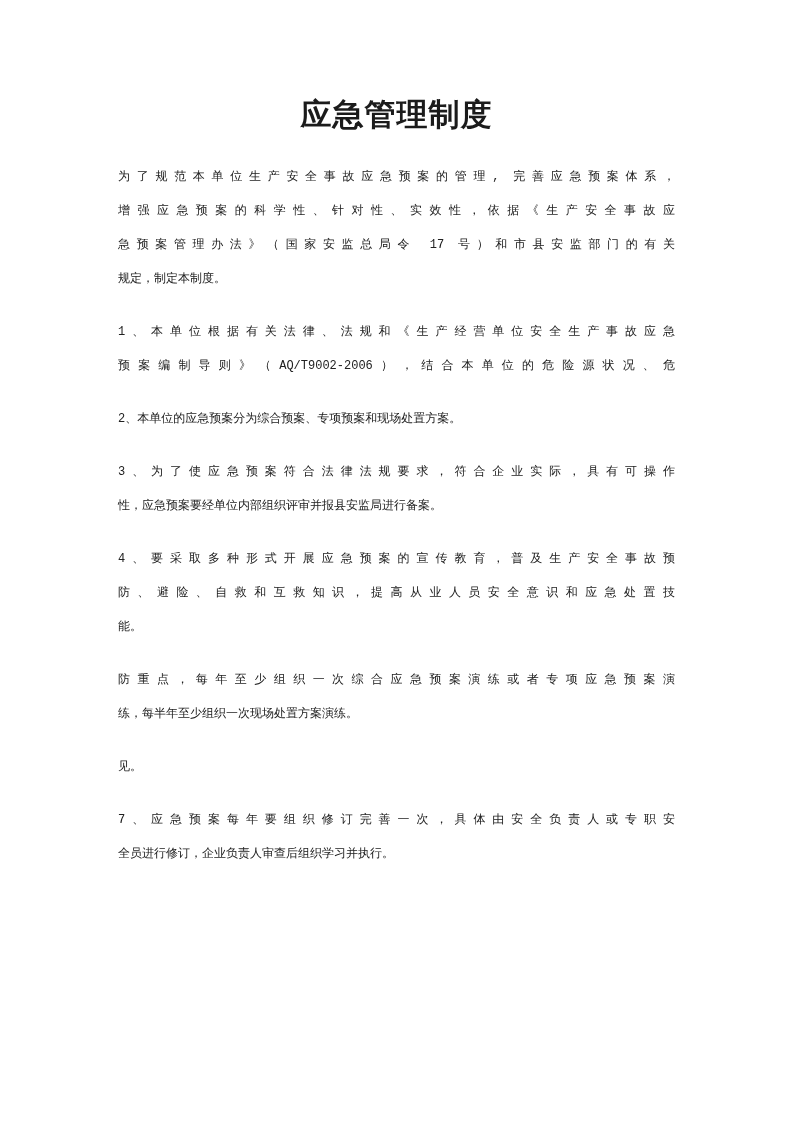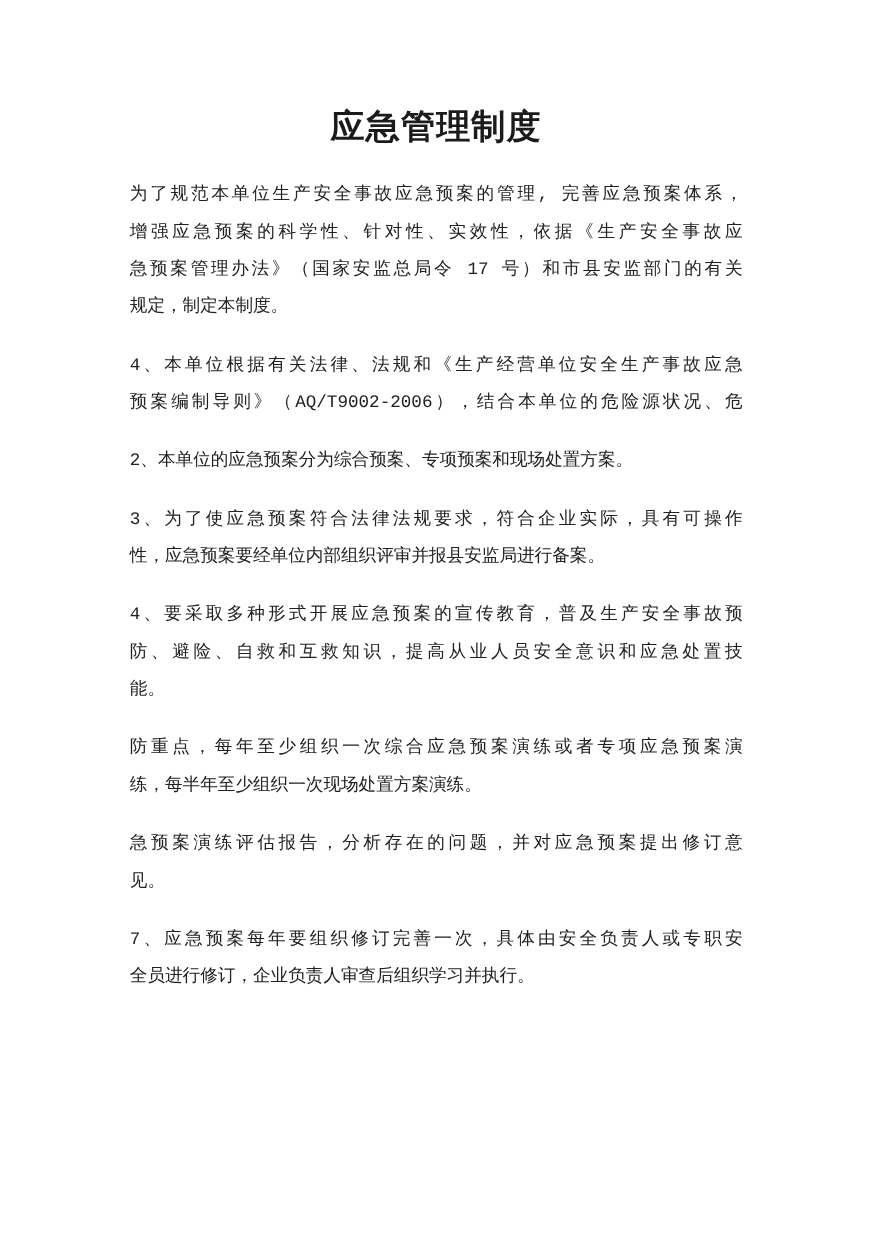--- a/index.html
+++ b/index.html
@@ -29,21 +29,21 @@
     color: #1b1b1b;
   }
   .doc-body {
     position: absolute;
     left: 118px;
     top: 160px;
     width: 557px;
   }
   .para {
     margin: 0 0 19px 0;
-    font-size: 16px;
+    font-size: 12px;
     line-height: 34px;
   }
   .line {
     text-align: justify;
     text-align-last: justify;
     text-justify: inter-character;
   }
   .line.final {
     text-align-last: left;
   }
@@ -58,21 +58,21 @@
   <div class="doc-body">
 
     <div class="para">
       <div class="line">为了规范本单位生产安全事故应急预案的管理, 完善应急预案体系，</div>
       <div class="line">增强应急预案的科学性、针对性、实效性，依据《生产安全事故应</div>
       <div class="line">急预案管理办法》（国家安监总局令 17 号）和市县安监部门的有关</div>
       <div class="line final">规定，制定本制度。</div>
     </div>
 
     <div class="para">
-      <div class="line">4、本单位根据有关法律、法规和《生产经营单位安全生产事故应急</div>
+      <div class="line">1、本单位根据有关法律、法规和《生产经营单位安全生产事故应急</div>
       <div class="line">预案编制导则》（AQ/T9002-2006），结合本单位的危险源状况、危</div>
     </div>
 
     <div class="para">
       <div class="line final">2、本单位的应急预案分为综合预案、专项预案和现场处置方案。</div>
     </div>
 
     <div class="para">
       <div class="line">3、为了使应急预案符合法律法规要求，符合企业实际，具有可操作</div>
       <div class="line final">性，应急预案要经单位内部组织评审并报县安监局进行备案。</div>
@@ -83,21 +83,20 @@
       <div class="line">防、避险、自救和互救知识，提高从业人员安全意识和应急处置技</div>
       <div class="line final">能。</div>
     </div>
 
     <div class="para">
       <div class="line">防重点，每年至少组织一次综合应急预案演练或者专项应急预案演</div>
       <div class="line final">练，每半年至少组织一次现场处置方案演练。</div>
     </div>
 
     <div class="para">
-      <div class="line">急预案演练评估报告，分析存在的问题，并对应急预案提出修订意</div>
       <div class="line final">见。</div>
     </div>
 
     <div class="para">
       <div class="line">7、应急预案每年要组织修订完善一次，具体由安全负责人或专职安</div>
       <div class="line final">全员进行修订，企业负责人审查后组织学习并执行。</div>
     </div>
 
   </div>
 </div>

